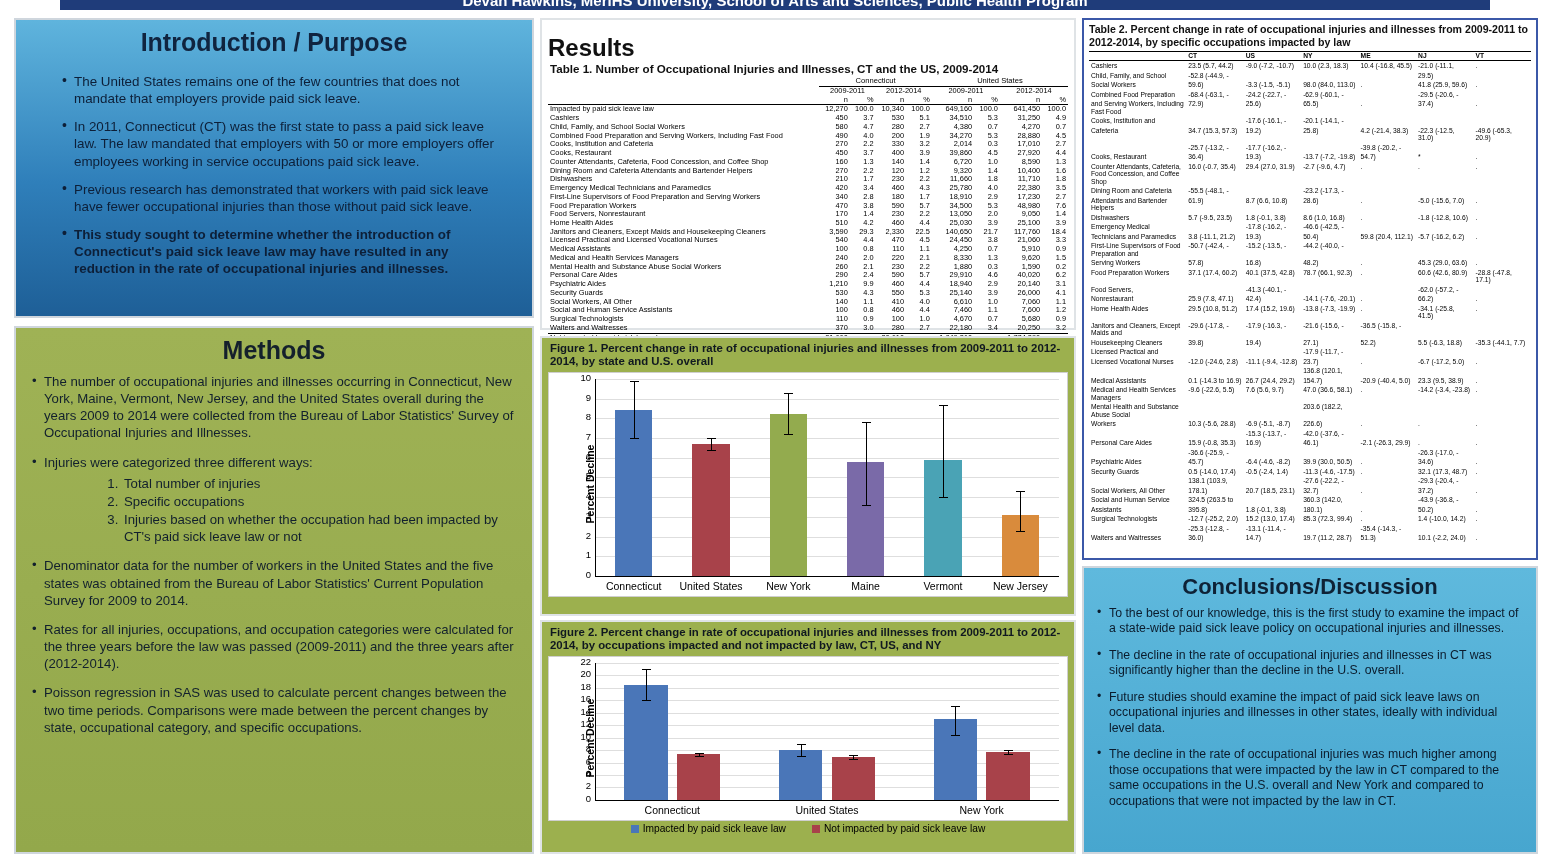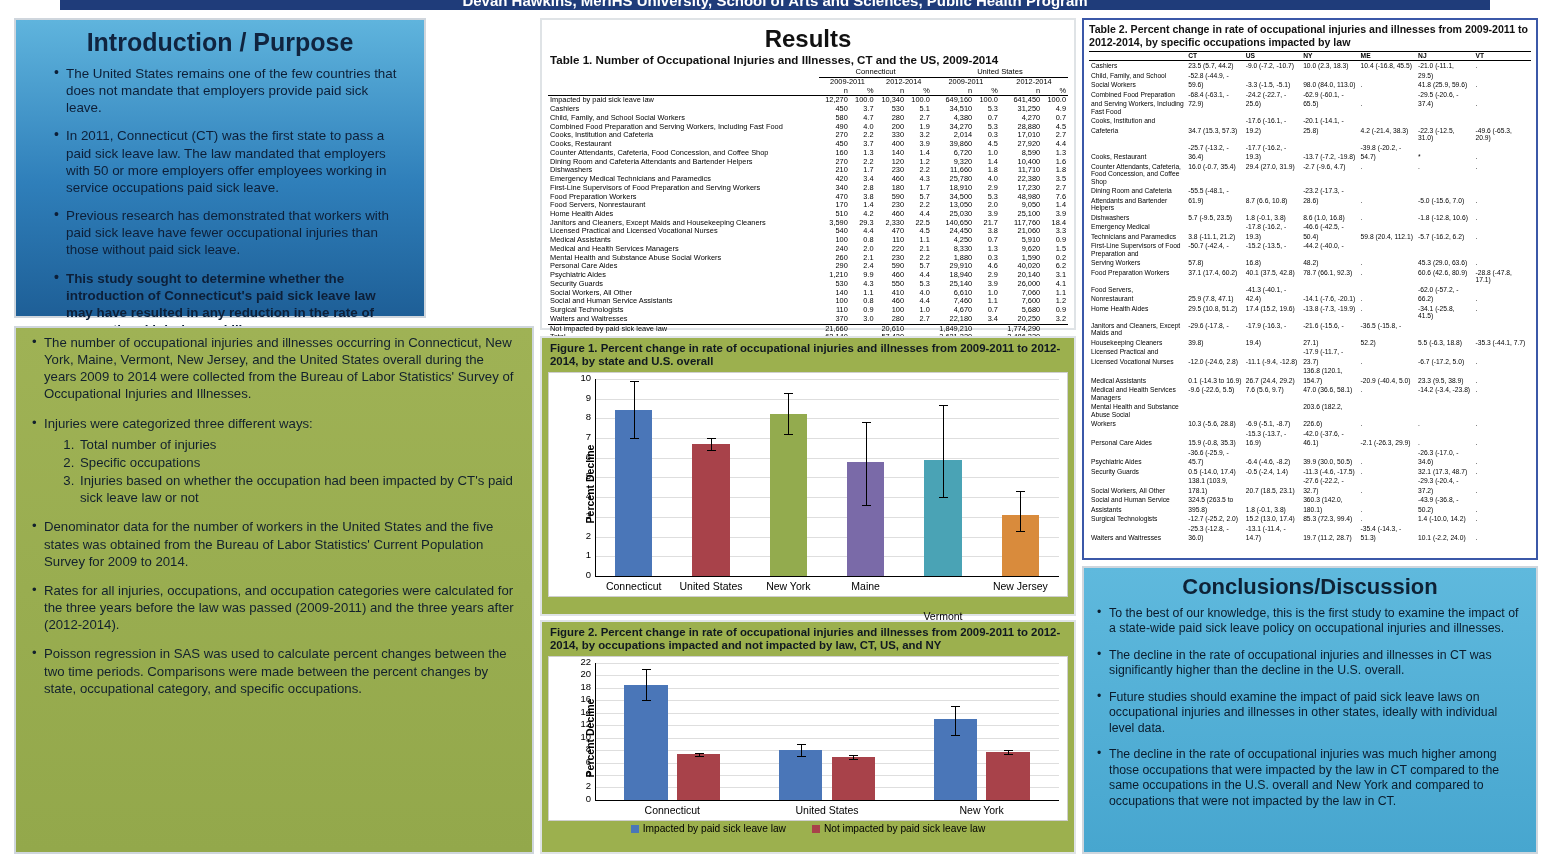--- a/index.html
+++ b/index.html
@@ -20,54 +20,54 @@
     display:flex; align-items:center; justify-content:center;
     font-weight:bold; font-size:15px;
     overflow:hidden;
   }
 
   
   .panel { position:absolute; border:2px solid #e8e8e8; }
 
   
   .intro {
-    left:14px; top:18px; width:412px; height:300px;
+    left:14px; top:18px; width:520px; height:300px;
     background:linear-gradient(180deg,#5fb4dd 0%, #2f7fba 55%, #1e5f97 100%);
     color:#0b1c33;
     padding:6px 14px 8px 14px;
     border:2px solid #cfd6dd;
   }
   .intro h2 { margin:2px 0 8px 0; text-align:center; font-size:25px; color:#10243f; }
-  .intro ul { margin:8px; padding:0 0 0 16px; list-style:none; }
+  .intro ul { margin:16px; padding:0 0 0 16px; list-style:none; }
   .intro li { position:relative; padding-left:12px; margin-bottom:11px; font-size:13.4px; line-height:1.28; color:#0d1f38; }
   .intro li:before { content:"•"; position:absolute; left:0; top:-1px; font-size:14px; }
   .intro li.bold { font-weight:bold; }
 
   .methods {
     left:14px; top:326px; width:520px; height:528px;
     background:#9cb04e;
     background:linear-gradient(180deg,#9fb255 0%, #93a84b 100%);
     padding:6px 14px 8px 14px;
     border:2px solid #cfd6dd;
   }
   .methods h2 { margin:2px 0 8px 0; text-align:center; font-size:25px; color:#14202c; }
   .methods ul { margin:0; padding:0; list-style:none; }
   .methods li { position:relative; padding-left:14px; margin-bottom:12px; font-size:13.2px; line-height:1.3; color:#12202d; }
   .methods li:before { content:"•"; position:absolute; left:2px; top:-1px; }
   .methods ol { margin:4px 0 0 34px; padding:0; font-size:13.2px; line-height:1.3; }
-  .methods ol li { padding-left:2px; margin-bottom:1px; }
+  .methods ol li { padding-left:2px; margin-bottom:1px;margin-left:44px; }
   .methods ol li:before { content:""; }
 
   
   .results-head {
     left:540px; top:18px; width:536px; height:312px;
     background:#ffffff; border:2px solid #dfe3e6;
     padding:2px 6px 4px 6px;
   }
-  .results-head h2 { margin:3px 0 0 0; text-align:center; font-size:24px; color:#111; }
+  .results-head h2 { margin:12px 0 0 0; font-size:24px; color:#111; }
   .tbl1-title { font-size:11.6px; font-weight:bold; margin:0 0 2px 2px; color:#111; }
 
   table.t1 { border-collapse:collapse; width:100%; font-size:7.4px; color:#000; }
   table.t1 td, table.t1 th { padding:0 2px; line-height:1.18; white-space:nowrap; }
   table.t1 .lbl { text-align:left; }
   table.t1 .num { text-align:right; }
   table.t1 .grp { text-align:center; font-size:7.6px; }
   table.t1 .hdr-sub { text-align:center; font-size:7.4px; }
   table.t1 tr.rule-top td { border-top:1px solid #000; }
   table.t1 tr.rule-bot td { border-bottom:1px solid #000; }
@@ -134,20 +134,21 @@
     <h2>Introduction / Purpose</h2>
     <ul>
       <li>The United States remains one of the few countries that does not mandate that employers provide paid sick leave.</li>
       <li>In 2011, Connecticut (CT) was the first state to pass a paid sick leave law. The law mandated that employers with 50 or more employers offer employees working in service occupations paid sick leave.</li>
       <li>Previous research has demonstrated that workers with paid sick leave have fewer occupational injuries than those without paid sick leave.</li>
       <li class="bold">This study sought to determine whether the introduction of Connecticut's paid sick leave law may have resulted in any reduction in the rate of occupational injuries and illnesses.</li>
     </ul>
   </div>
 
   <div class="panel methods">
+    <h2>Methods</h2>
     <ul>
       <li>The number of occupational injuries and illnesses occurring in Connecticut, New York, Maine, Vermont, New Jersey, and the United States overall during the years 2009 to 2014 were collected from the Bureau of Labor Statistics' Survey of Occupational Injuries and Illnesses.</li>
       <li>
         <span>Injuries were categorized three different ways:</span>
         <ol>
           <li>Total number of injuries</li>
           <li>Specific occupations</li>
           <li>Injuries based on whether the occupation had been impacted by CT's paid sick leave law or not</li>
         </ol>
       </li>
@@ -542,21 +543,21 @@
         <div class="xlab" style="left:200.66666666666666px;top:207px;width:77.33333333333333px;">New York</div>
         <div class="bar" style="left:298.1066666666667px;top:88.74000000000001px;width:37.12px;height:114.25999999999999px;background:#7a6aa8;"></div>
         <div class="errbar" style="left:316.6666666666667px;top:49.34px;height:82.73999999999998px;"></div>
         <div class="errcap" style="left:312.6666666666667px;top:49.34px;width:9px;"></div>
         <div class="errcap" style="left:312.6666666666667px;top:132.07999999999998px;width:9px;"></div>
         <div class="xlab" style="left:278px;top:207px;width:77.33333333333333px;">Maine</div>
         <div class="bar" style="left:375.44px;top:86.76999999999998px;width:37.12px;height:116.23000000000002px;background:#4aa3b5;"></div>
         <div class="errbar" style="left:394px;top:31.610000000000014px;height:92.58999999999997px;"></div>
         <div class="errcap" style="left:390px;top:31.610000000000014px;width:9px;"></div>
         <div class="errcap" style="left:390px;top:124.19999999999999px;width:9px;"></div>
-        <div class="xlab" style="left:355.3333333333333px;top:207px;width:77.33333333333333px;margin-top:30px;">Vermont</div>
+        <div class="xlab" style="left:355.3333333333333px;top:207px;width:77.33333333333333px;">Vermont</div>
         <div class="bar" style="left:452.7733333333333px;top:141.93px;width:37.12px;height:61.06999999999999px;background:#d98b3c;"></div>
         <div class="errbar" style="left:471.3333333333333px;top:118.29px;height:39.39999999999999px;"></div>
         <div class="errcap" style="left:467.3333333333333px;top:118.29px;width:9px;"></div>
         <div class="errcap" style="left:467.3333333333333px;top:157.69px;width:9px;"></div>
         <div class="xlab" style="left:432.66666666666663px;top:207px;width:77.33333333333333px;">New Jersey</div>
       </div>
   </div>
 
   <div class="panel fig2">
     <div class="figcap">Figure 2.  Percent change in rate of occupational injuries and illnesses from 2009-2011 to 2012-2014, by occupations impacted and not impacted by law, CT, US, and NY</div>

